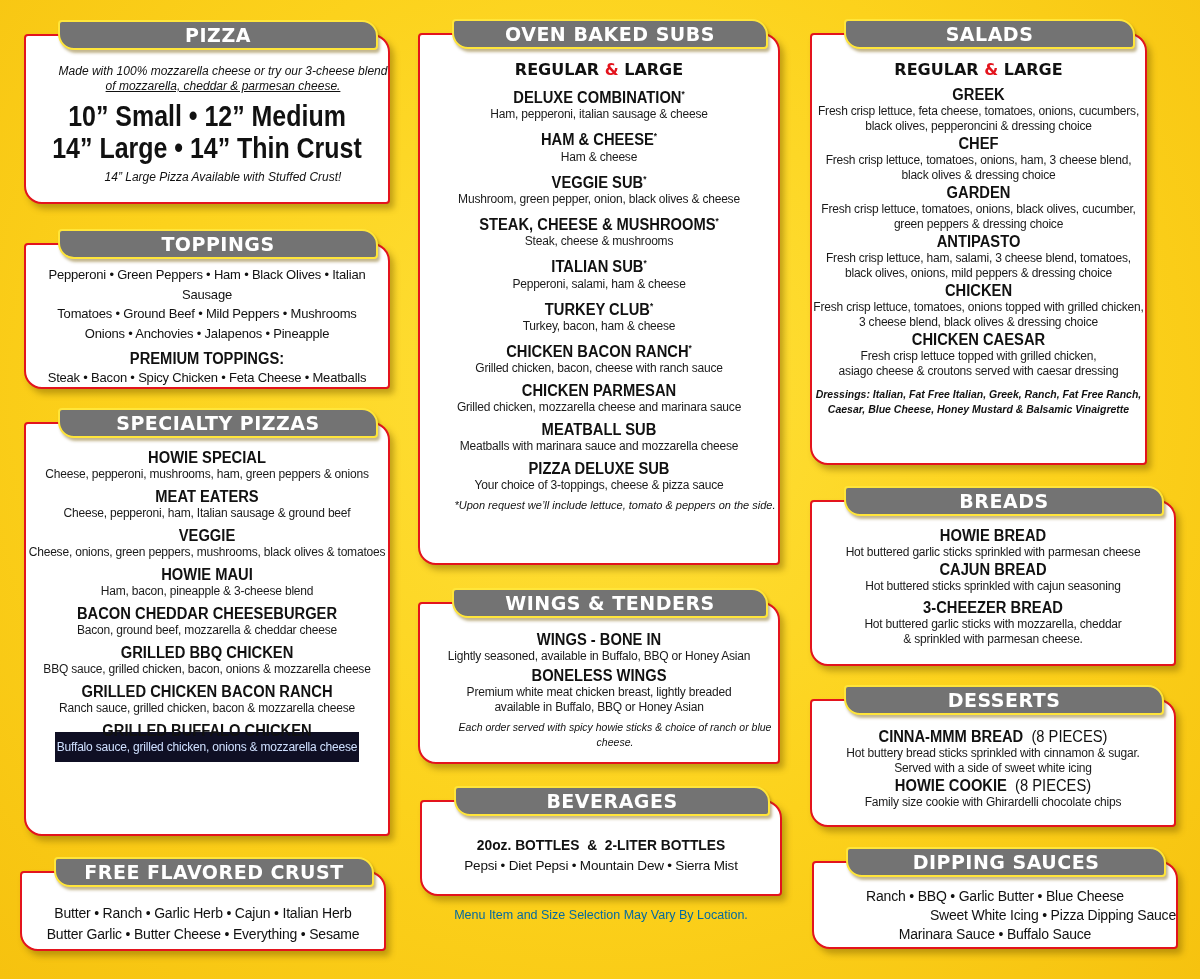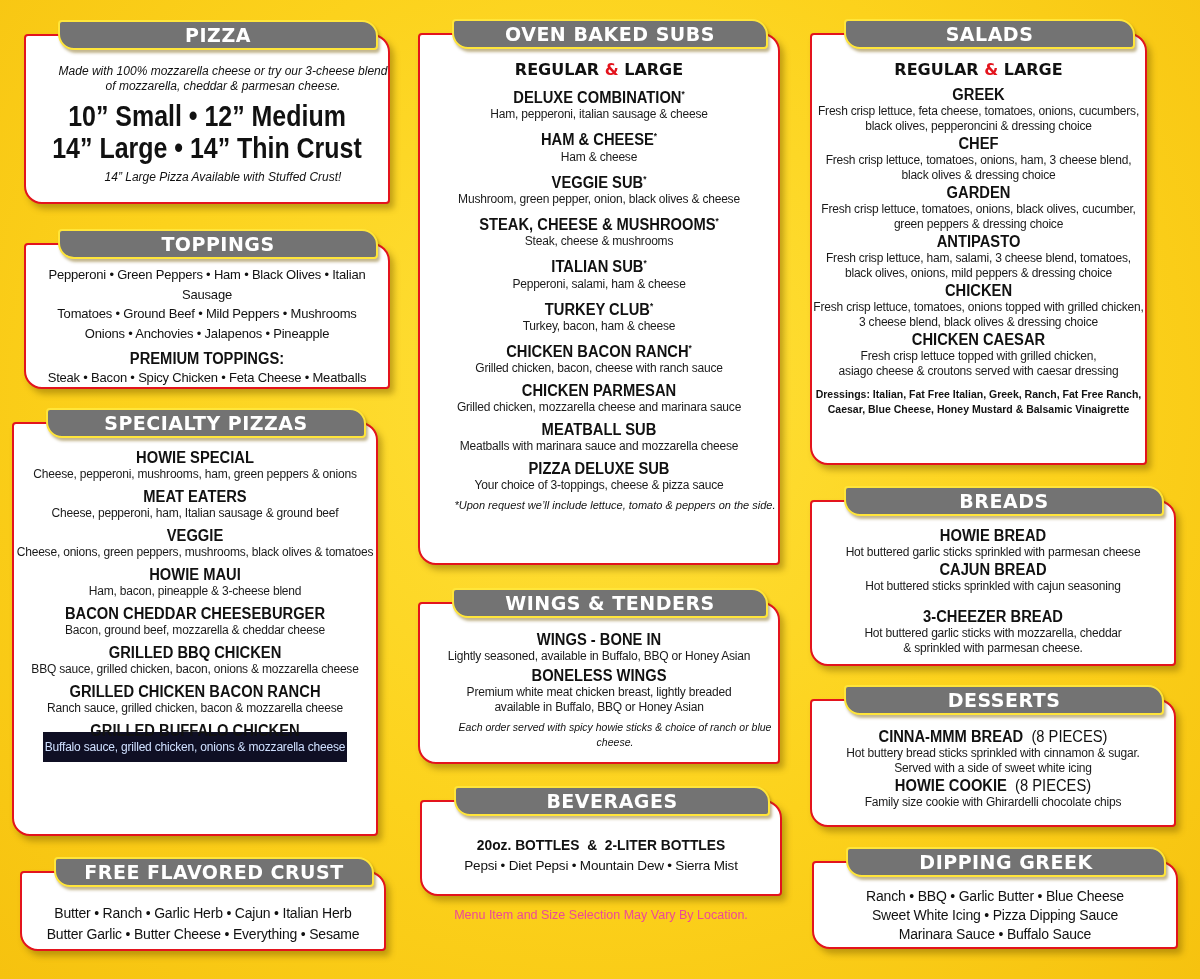--- a/index.html
+++ b/index.html
@@ -68,36 +68,36 @@
   .sup { font-size: 9px; vertical-align: super; }
   .list { font-size: 13.5px; line-height: 19.5px; letter-spacing: -0.2px; }
   .highlight { background: #0f0f24; color: #cfe0ff; padding: 8px 2px; }
 </style>
 </head>
 <body>
 
 <section class="box" style="left:24px; top:34px; width:366px; height:170px; padding-top:28px;">
   <div class="tab">PIZZA</div>
   <div class="note" style="font-size:12px;">Made with 100% mozzarella cheese or try our 3-cheese blend</div>
-  <div class="note" style="font-size:12px;">of mozzarella, cheddar &amp; parmesan cheese.</div>
+  <div class="note" style="font-size:12px;text-decoration:underline;">of mozzarella, cheddar &amp; parmesan cheese.</div>
   <div style="font-weight:bold; font-size:29px; line-height:32px; margin-top:6px; transform:scaleX(0.86);">10” Small • 12” Medium</div>
   <div style="font-weight:bold; font-size:29px; line-height:32px; transform:scaleX(0.86);">14” Large • 14” Thin Crust</div>
   <div class="note" style="font-size:12px; margin-top:6px;">14” Large Pizza Available with Stuffed Crust!</div>
 </section>
 
 <section class="box" style="left:24px; top:243px; width:366px; height:146px; padding-top:20px;">
   <div class="tab">TOPPINGS</div>
   <div class="list" style="font-size:13px;">Pepperoni • Green Peppers • Ham • Black Olives • Italian Sausage</div>
   <div class="list" style="font-size:13px;">Tomatoes • Ground Beef • Mild Peppers • Mushrooms</div>
   <div class="list" style="font-size:13px;">Onions • Anchovies • Jalapenos • Pineapple</div>
   <div class="title" style="margin-top:6px;">PREMIUM TOPPINGS:</div>
   <div class="list" style="font-size:13px;">Steak • Bacon • Spicy Chicken • Feta Cheese • Meatballs</div>
 </section>
 
-<section class="box" style="left:12px; top:422px; width:366px; height:414px; padding-top:24px;">
+<section class="box" style="left:24px; top:422px; width:366px; height:414px; padding-top:24px;">
   <div class="tab">SPECIALTY PIZZAS</div>
   <div class="item">
       <div class="title">HOWIE SPECIAL</div>
       <div class="desc">Cheese, pepperoni, mushrooms, ham, green peppers &amp; onions</div>
     </div>
   <div class="item">
       <div class="title">MEAT EATERS</div>
       <div class="desc">Cheese, pepperoni, ham, Italian sausage &amp; ground beef</div>
     </div>
   <div class="item">
@@ -191,21 +191,21 @@
     </div>
   <div class="note" style="font-size:10.5px;">Each order served with spicy howie sticks &amp; choice of ranch or blue cheese.</div>
 </section>
 
 <section class="box" style="left:420px; top:800px; width:362px; height:96px; padding-top:32px;">
   <div class="tab">BEVERAGES</div>
   <div class="title" style="font-size:15px; line-height:22px; white-space:pre;">20oz. BOTTLES  &amp;  2-LITER BOTTLES</div>
   <div class="list" style="font-size:13.5px;">Pepsi • Diet Pepsi • Mountain Dew • Sierra Mist</div>
 </section>
 
-<div style="position:absolute; left:418px; top:908px; width:366px; text-align:center; font-size:12.5px; color:#ec4899;">Menu Item and Size Selection May Vary By Location.</div>
+<div style="position:absolute; left:418px; top:908px; width:366px; text-align:center; font-size:12.5px; color:#0369a1;">Menu Item and Size Selection May Vary By Location.</div>
 
 <section class="box" style="left:810px; top:33px; width:337px; height:432px; padding-top:24px;">
   <div class="tab">SALADS</div>
   <div class="reglarge"><span>REGULAR</span> <span class="amp-red">&amp;</span> <span>LARGE</span></div>
   <div>
       <div class="title">GREEK</div>
       <div class="desc">Fresh crisp lettuce, feta cheese, tomatoes, onions, cucumbers,</div>
       <div class="desc">black olives, pepperoncini &amp; dressing choice</div>
     </div>
   <div>
@@ -226,54 +226,54 @@
   <div>
       <div class="title">CHICKEN</div>
       <div class="desc">Fresh crisp lettuce, tomatoes, onions topped with grilled chicken,</div>
       <div class="desc">3 cheese blend, black olives &amp; dressing choice</div>
     </div>
   <div>
       <div class="title">CHICKEN CAESAR</div>
       <div class="desc">Fresh crisp lettuce topped with grilled chicken,</div>
       <div class="desc">asiago cheese &amp; croutons served with caesar dressing</div>
     </div>
-  <div style="margin-top:8px; font-weight:bold; font-size:10.5px; line-height:15px;">
+  <div style="margin-top:8px; font-weight:bold; font-style:italic; font-size:10.5px; line-height:15px;">
     <div>Dressings: Italian, Fat Free Italian, Greek, Ranch, Fat Free Ranch,</div>
     <div>Caesar, Blue Cheese, Honey Mustard &amp; Balsamic Vinaigrette</div>
   </div>
 </section>
 
 <section class="box" style="left:810px; top:500px; width:366px; height:166px; padding-top:24px;">
   <div class="tab">BREADS</div>
   <div>
       <div class="title">HOWIE BREAD</div>
       <div class="desc">Hot buttered garlic sticks sprinkled with parmesan cheese</div>
     </div>
   <div>
       <div class="title">CAJUN BREAD</div>
       <div class="desc">Hot buttered sticks sprinkled with cajun seasoning</div>
     </div>
-  <div style="margin-top:13px;">
+  <div style="margin-top:4px;">
       <div class="title">3-CHEEZER BREAD</div>
       <div class="desc">Hot buttered garlic sticks with mozzarella, cheddar</div>
       <div class="desc">&amp; sprinkled with parmesan cheese.</div>
     </div>
 </section>
 
 <section class="box" style="left:810px; top:699px; width:366px; height:128px; padding-top:26px;">
   <div class="tab">DESSERTS</div>
   <div>
       <div class="title"><span>CINNA-MMM BREAD</span>&nbsp; <span style="font-weight:normal;">(8 PIECES)</span></div>
       <div class="desc">Hot buttery bread sticks sprinkled with cinnamon &amp; sugar.</div>
       <div class="desc">Served with a side of sweet white icing</div>
     </div>
   <div>
       <div class="title"><span>HOWIE COOKIE</span>&nbsp; <span style="font-weight:normal;">(8 PIECES)</span></div>
       <div class="desc">Family size cookie with Ghirardelli chocolate chips</div>
     </div>
 </section>
 
 <section class="box" style="left:812px; top:861px; width:366px; height:88px; padding-top:24px;">
-  <div class="tab">DIPPING GREEK</div>
+  <div class="tab">DIPPING SAUCES</div>
   <div class="list" style="font-size:14px; line-height:19px;">Ranch • BBQ • Garlic Butter • Blue Cheese</div>
-  <div class="list" style="font-size:14px; line-height:19px;">Sweet White Icing • Pizza Dipping Sauce</div>
+  <div class="list" style="font-size:14px; line-height:19px;text-align:right;">Sweet White Icing • Pizza Dipping Sauce</div>
   <div class="list" style="font-size:14px; line-height:19px;">Marinara Sauce • Buffalo Sauce</div>
 </section>
 
 </body></html>

